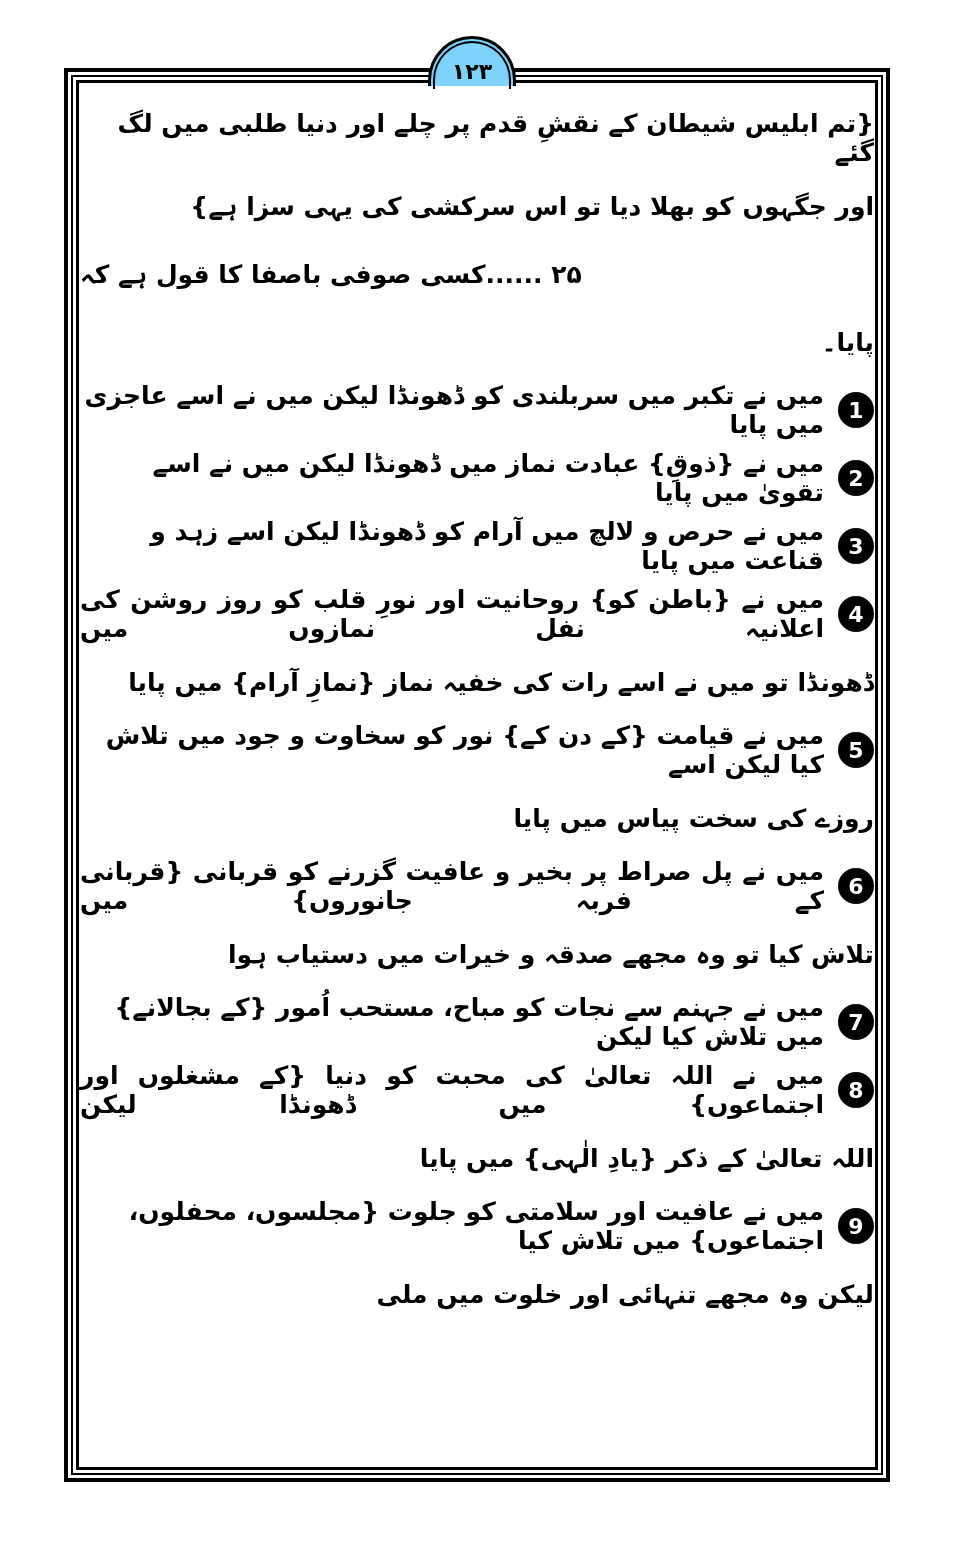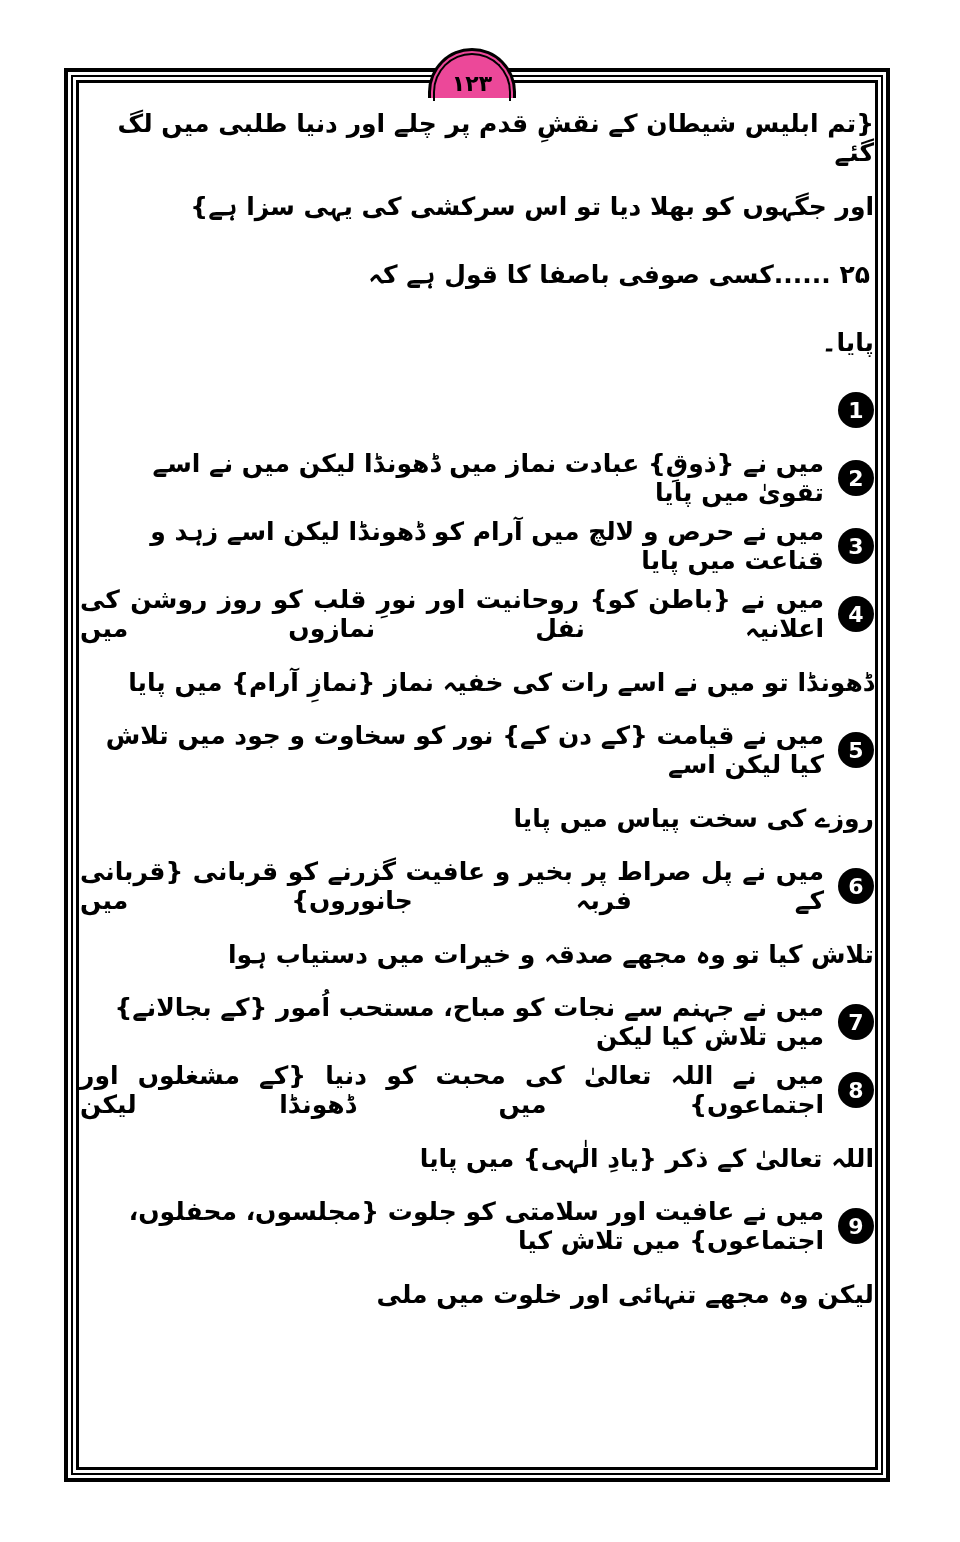--- a/index.html
+++ b/index.html
@@ -14,42 +14,42 @@
   
   .frame {
     position:absolute; left:64px; top:68px; width:826px; height:1414px;
     border:4px solid #000; padding:3px;
   }
   .frame-mid  { width:100%; height:100%; border:2px solid #000; padding:3px; }
   .frame-inner{ width:100%; height:100%; border:3px solid #000; overflow:hidden; }
 
   
   .arch {
-    position:absolute; left:428px; top:48px; width:88px; height:50px;
-    background:#ec4899; z-index:5;
+    position:absolute; left:428px; top:36px; width:88px; height:50px;
+    background:#7dd3fc; z-index:5;
     border:3px solid #000; border-bottom:none;
     border-radius:44px 44px 0 0;
     display:flex; align-items:flex-end; justify-content:center;
   }
   .arch::before {
     content:""; position:absolute; left:2px; right:2px; top:2px; bottom:-3px;
     border:2px solid #000; border-bottom:none; border-radius:42px 42px 0 0;
   }
   .page-num { font-size:22px; font-weight:bold; line-height:1; padding-bottom:3px; }
 
   
   .content {
     position:absolute; left:80px; top:84px; width:794px; height:1392px;
     direction:rtl; font-weight:bold; font-size:25px; z-index:2;
   }
   .row { height:68px; display:flex; align-items:center; }
   .row.first { margin-top:20px; }
   .c { justify-content:flex-start; }
   .r { justify-content:flex-start; }   
-  .indent { padding-right:4px; }
+  .indent { padding-right:16px;justify-content:flex-end; }
   .full { flex:1 1 auto; text-align:justify; text-align-last:justify; }
   .item { gap:14px; }
   .badge {
     flex:0 0 auto; width:36px; height:36px; border-radius:50%;
     background:#000; color:#fff; direction:ltr;
     display:flex; align-items:center; justify-content:center;
     font-size:22px; font-weight:bold;
   }
 </style>
 </head>
@@ -76,20 +76,21 @@
 
   <div class="row r indent">
     <span>۲۵ ......کسی صوفی باصفا کا قول ہے کہ</span>
   </div>
   <div class="row r">
     <span>پایا۔</span>
   </div>
 
   <div class="row item">
     <span class="badge">1</span>
+    <span>میں نے تکبر میں سربلندی کو ڈھونڈا لیکن میں نے اسے عاجزی میں پایا</span>
   </div>
 
   <div class="row item">
     <span class="badge">2</span>
     <span>میں نے {ذوقِ} عبادت نماز میں ڈھونڈا لیکن میں نے اسے تقویٰ میں پایا</span>
   </div>
 
   <div class="row item">
     <span class="badge">3</span>
     <span>میں نے حرص و لالچ میں آرام کو ڈھونڈا لیکن اسے زہد و قناعت میں پایا</span>

